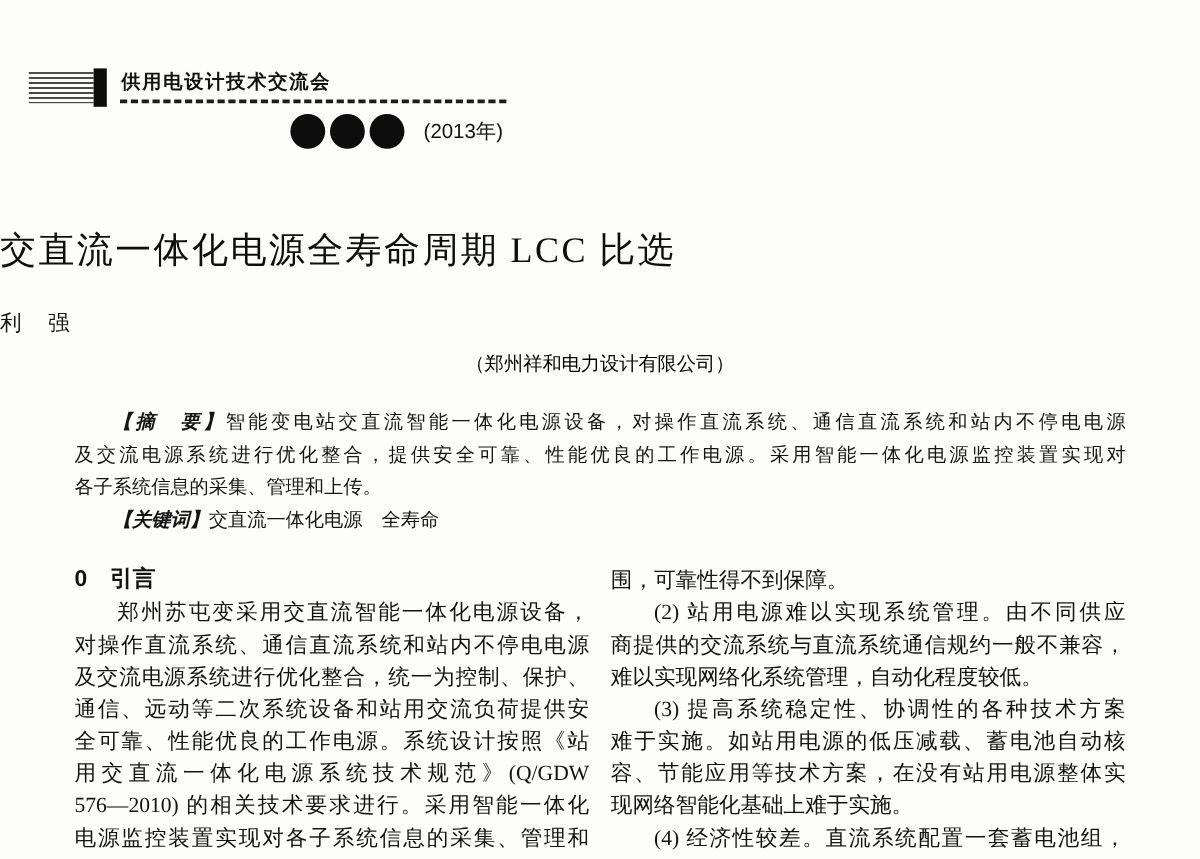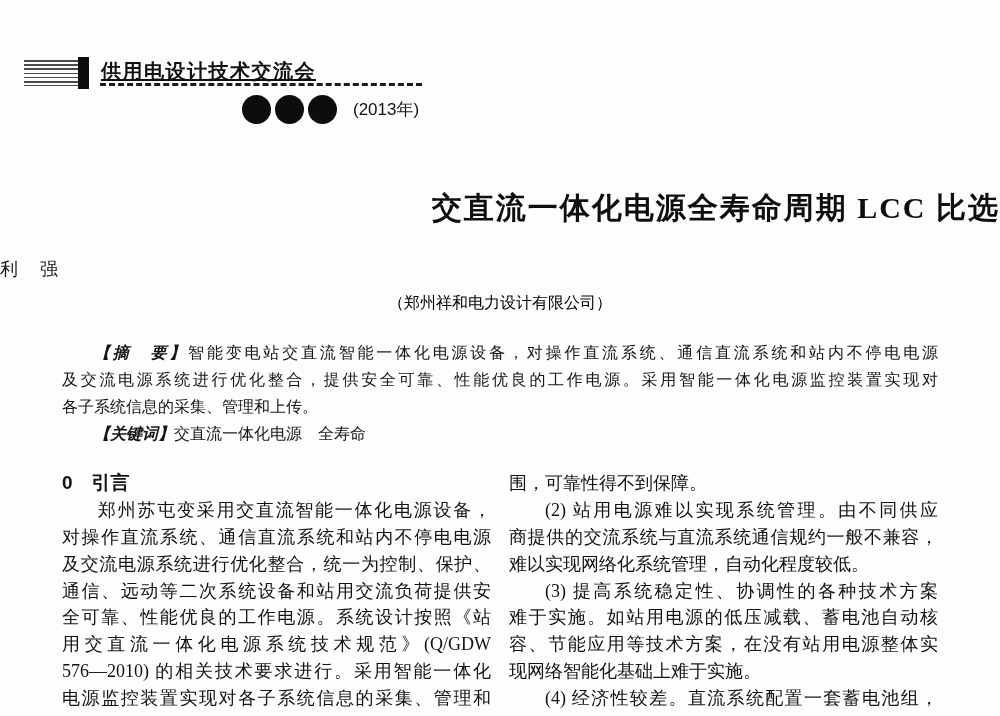--- a/index.html
+++ b/index.html
@@ -18,41 +18,40 @@
     position:absolute;left:24px;top:60px;width:54px;height:26px;
     background:repeating-linear-gradient(180deg,#2b2b2b 0px,#2b2b2b 1.6px,rgba(255,255,255,0) 1.6px,rgba(255,255,255,0) 4.2px);
     opacity:.85;
   }
   .logo-bar{
     position:absolute;left:78px;top:57px;width:11px;height:32px;background:#0d0d0d;
   }
   .header-title{
     position:absolute;left:101px;top:58px;
     font-family:"Liberation Sans","DejaVu Sans",sans-serif;
-    font-weight:bold;font-size:20px;letter-spacing:1.5px;color:#111;
+    font-weight:bold;font-size:16px;letter-spacing:1.5px;color:#111;
     white-space:nowrap;
-    text-decoration:underline;
   }
   .dashed-divider{
     position:absolute;left:100px;top:83px;width:322px;height:0;
     border-bottom:3px dashed #1c1c1c;
   }
   .issue-row{
     position:absolute;left:242px;top:94px;height:30px;
     display:flex;align-items:center;
   }
   .dot{width:29px;height:29px;border-radius:50%;background:#0d0d0d;margin-right:4px;}
   .issue-year{
     font-family:"Liberation Sans","DejaVu Sans",sans-serif;
     font-weight:normal;font-size:17px;color:#111;margin-left:12px;white-space:nowrap;
   }
   
   .article-title{
     position:absolute;left:0;right:0;top:188px;
-    text-align:right;font-weight:bold;font-size:30px;letter-spacing:2px;color:#0e0e0e;
+    text-align:left;font-weight:normal;font-size:30px;letter-spacing:2px;color:#0e0e0e;
   }
   .author{
     position:absolute;left:0;right:0;top:257px;
     font-size:18px;letter-spacing:2px;color:#161616;
   }
   .affiliation{
     position:absolute;left:0;right:0;top:293px;
     text-align:center;font-size:16px;color:#000000;
   }
   

